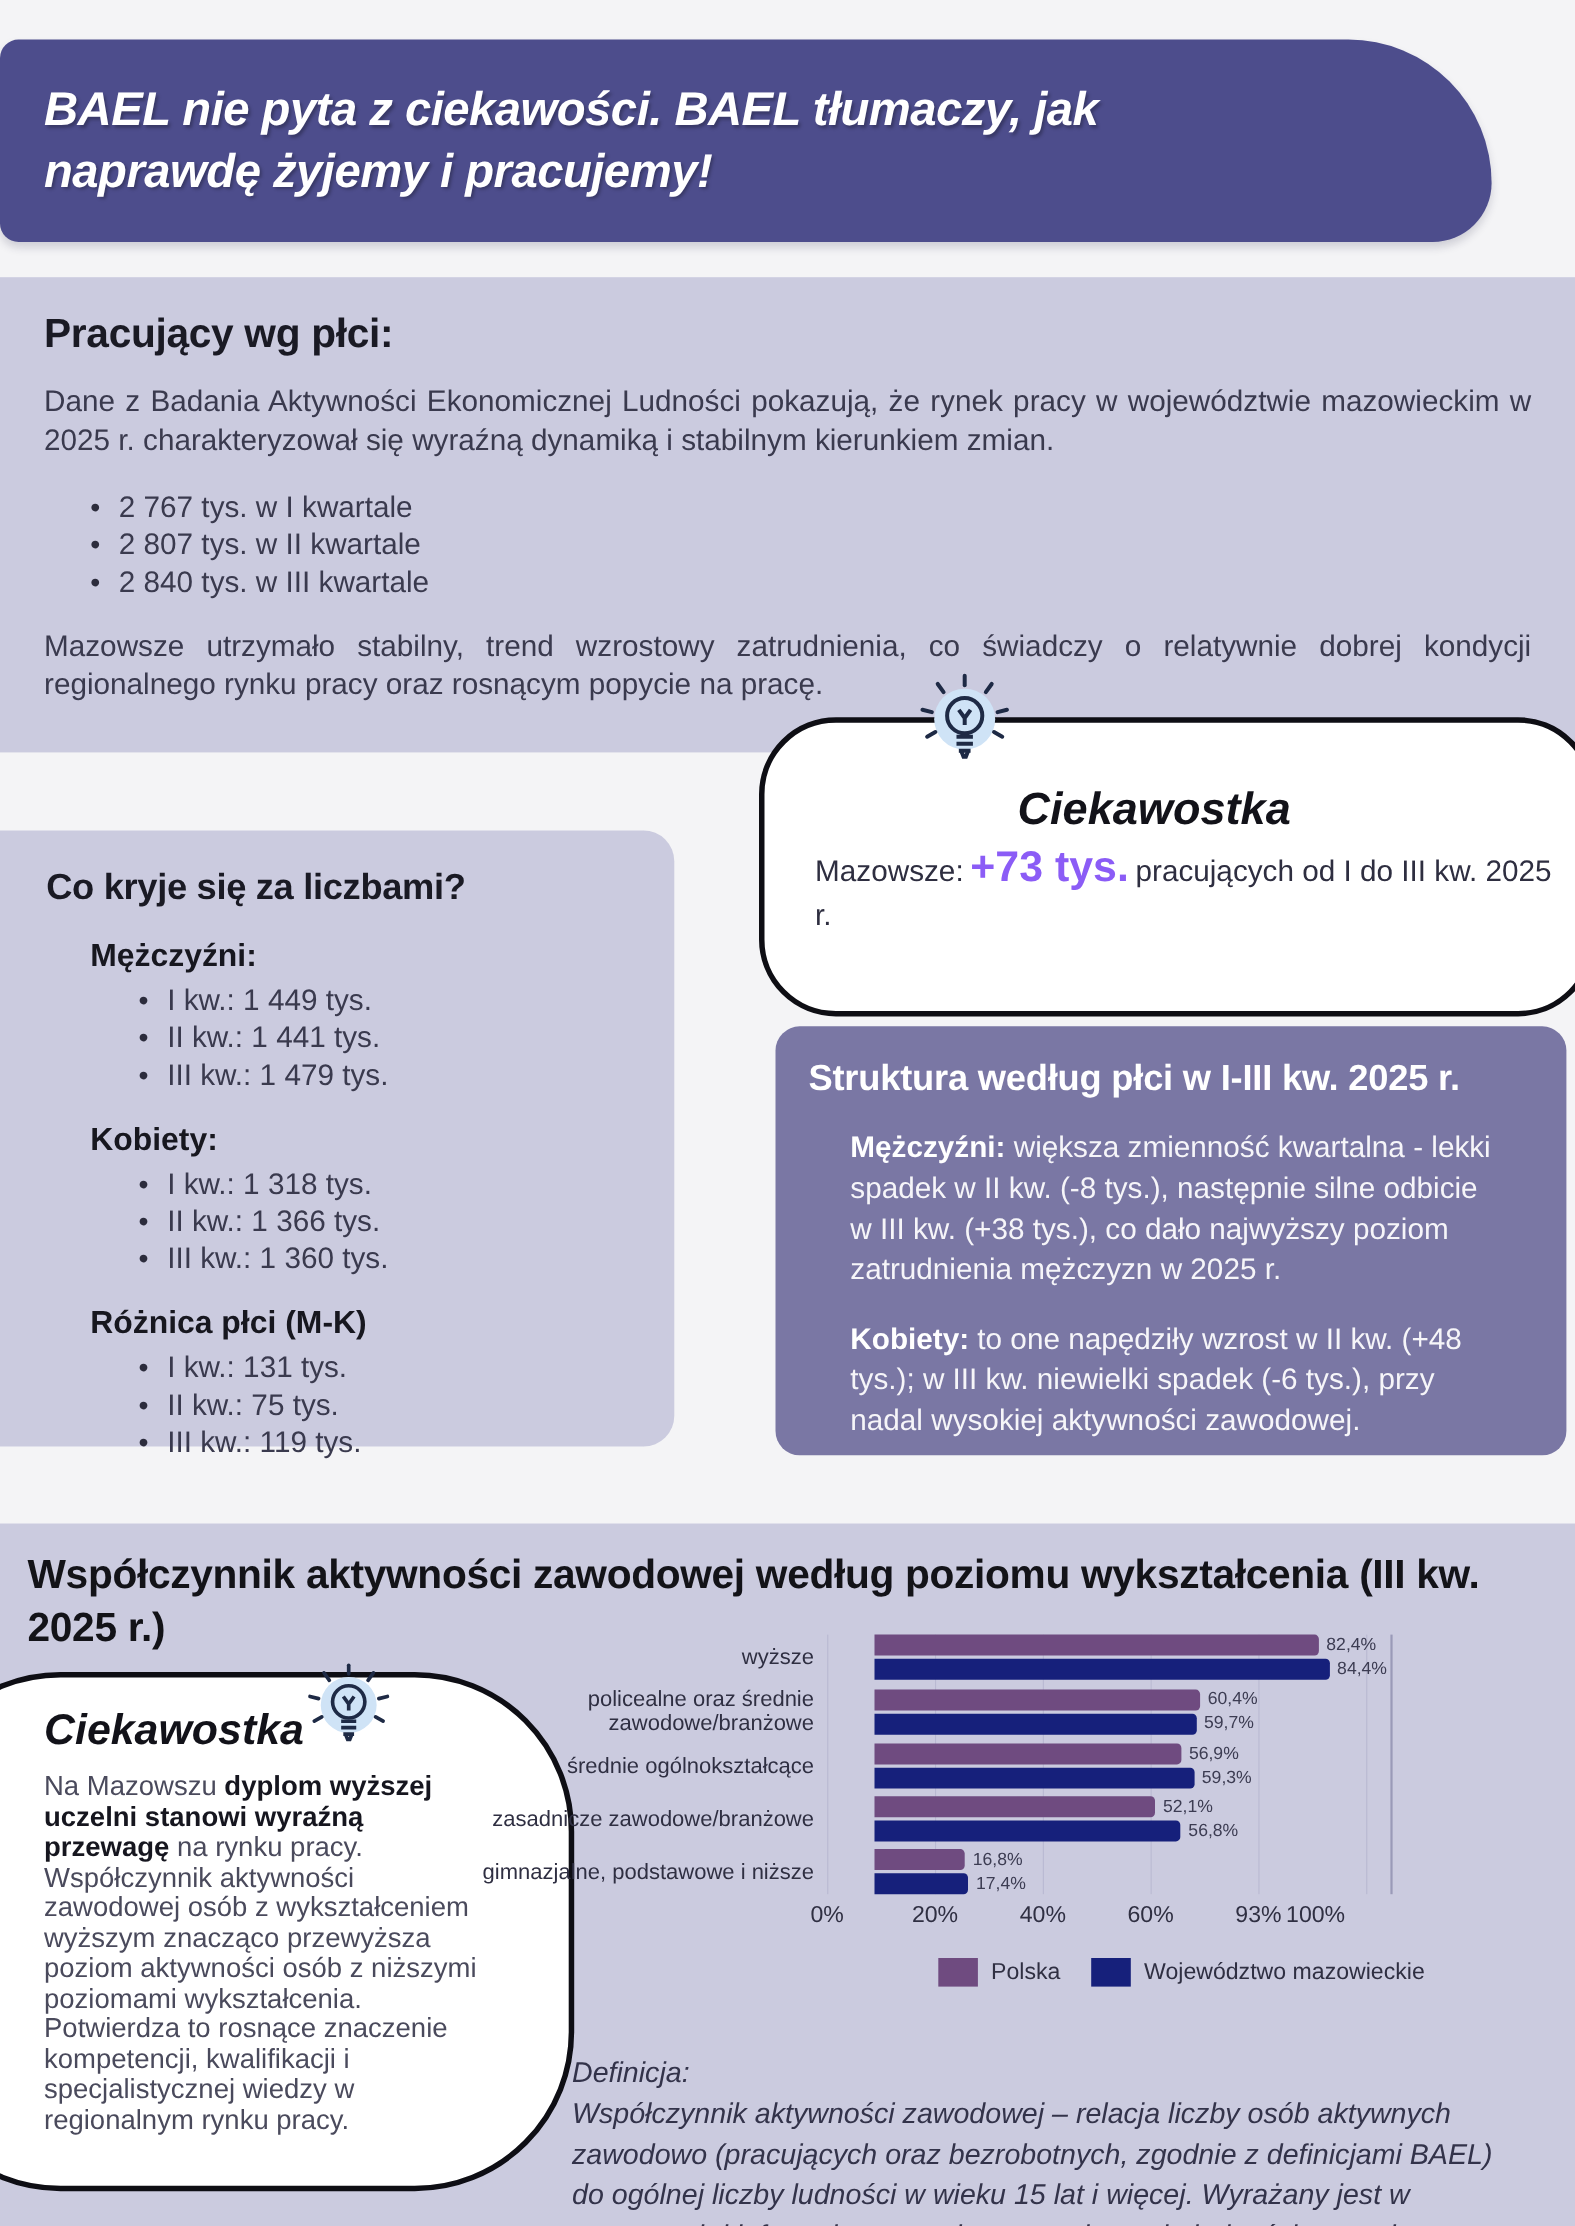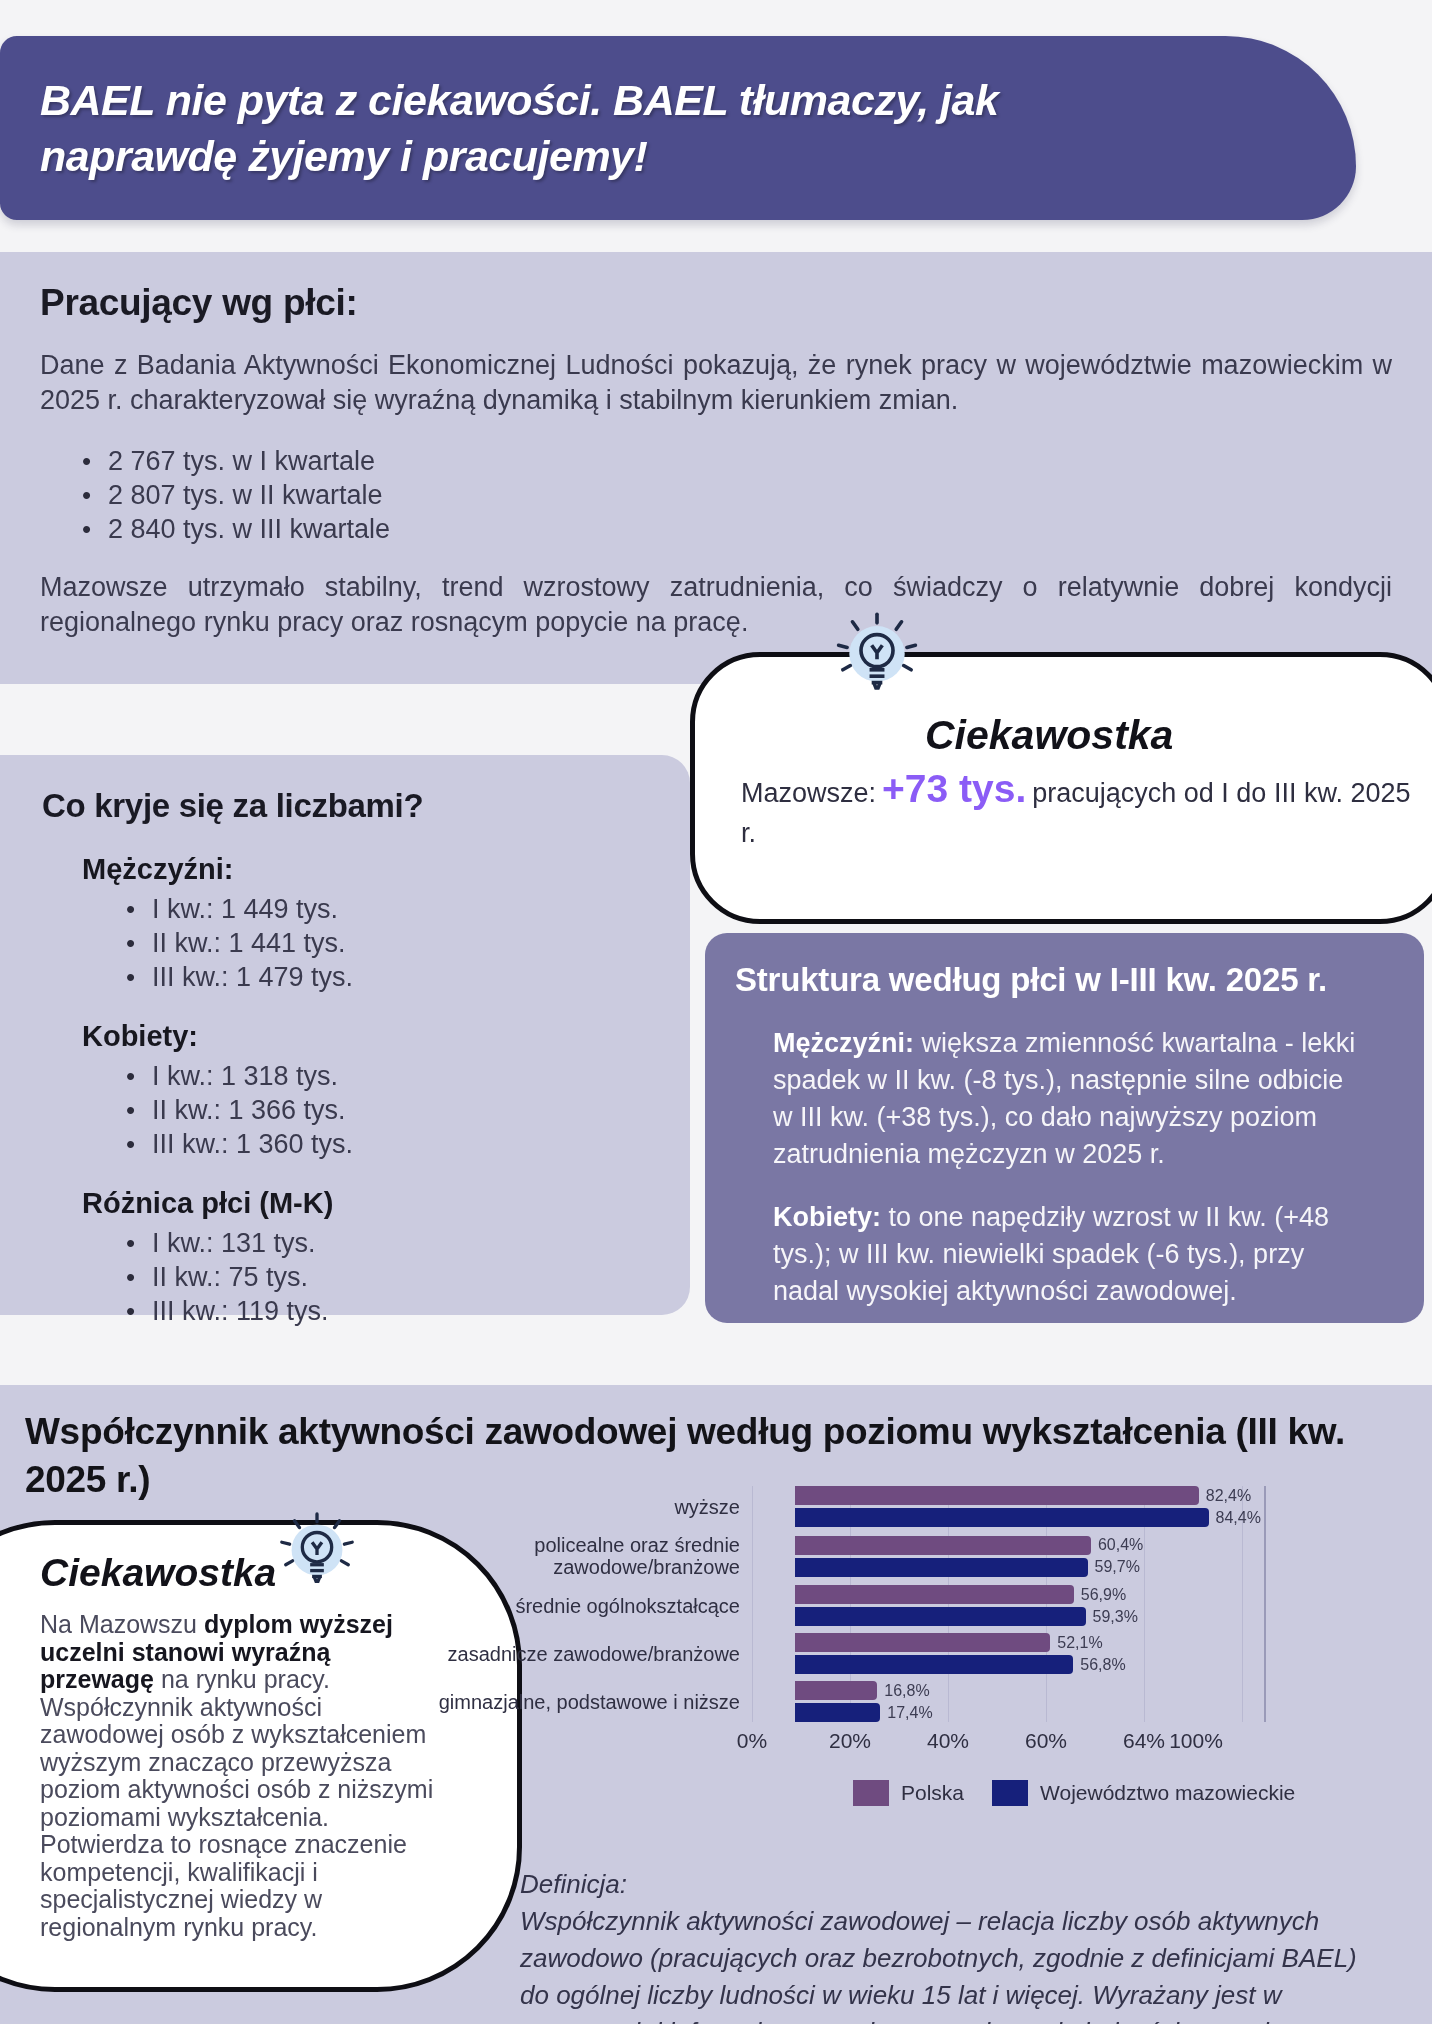--- a/index.html
+++ b/index.html
@@ -50,21 +50,21 @@
     font-size:41px;font-weight:800;font-style:italic;color:#121219;
   }
   .fact1-line{
     position:absolute;left:46px;top:112px;width:680px;
     font-size:27px;color:#2e2e40;line-height:40px;
   }
   .fact1-line .hl{font-size:39px;font-weight:800;color:#8b5cf6;padding:0 6px;}
   .bulb-wrap1{position:absolute;left:134px;top:-48px;width:96px;height:96px;}
   
   .numbers-box{
-    position:absolute;left:0;top:755px;width:690px;height:560px;
+    position:absolute;left:0;top:755px;width:613px;height:560px;
     background:#cbcbdf;border-radius:0 28px 28px 0;
     box-sizing:border-box;padding:32px 30px 0 42px;
   }
   .numbers-box .h2{font-size:33px;}
   .num-group{margin-top:26px;}
   .num-group:first-of-type{margin-top:28px;}
   .num-label{font-size:29px;font-weight:800;color:#17171f;margin:0 0 6px 40px;}
   .num-list{list-style:none;margin:0 0 0 82px;padding:0;}
   
   .structure-box{
@@ -325,21 +325,21 @@
               <span class="val-label">17,4%</span>
             </div>
           </div>
         </div>
       </div>
     <div class="x-axis">
         <span class="x-tick" style="left: 292px;">0%</span>
         <span class="x-tick" style="left: 390px;">20%</span>
         <span class="x-tick" style="left: 488px;">40%</span>
         <span class="x-tick" style="left: 586px;">60%</span>
-        <span class="x-tick" style="left: 684px;">64%</span>
+        <span class="x-tick" style="left: 684px;">93%</span>
         <span class="x-tick" style="left: 736px;">100%</span>
       </div>
   </div>
 
   <div class="legend">
       <div class="legend-item">
         <span class="legend-swatch" style="background: rgb(111, 75, 128);"></span>
         <span class="legend-label">Polska</span>
       </div>
       <div class="legend-item">

